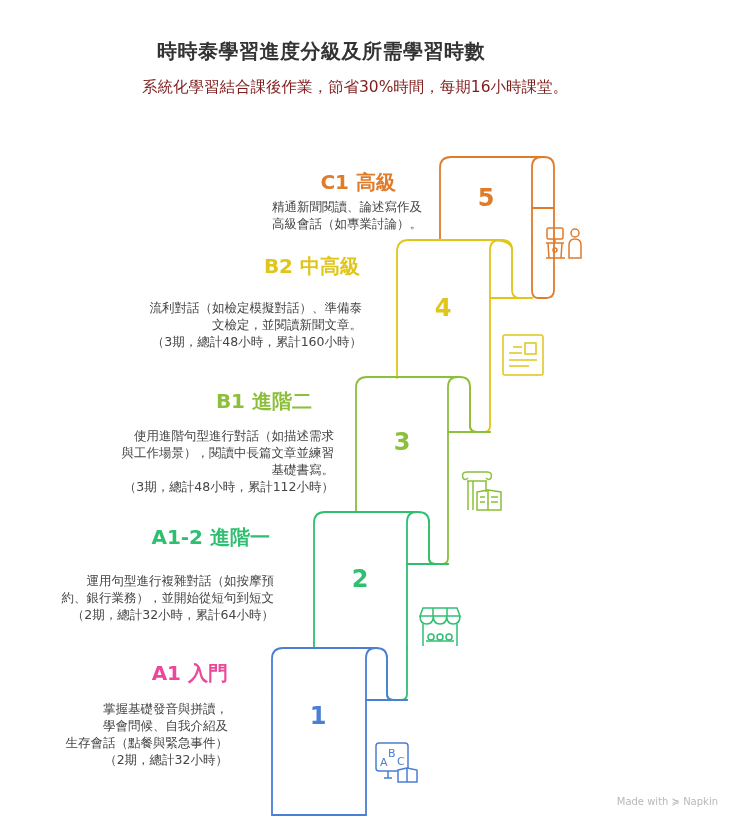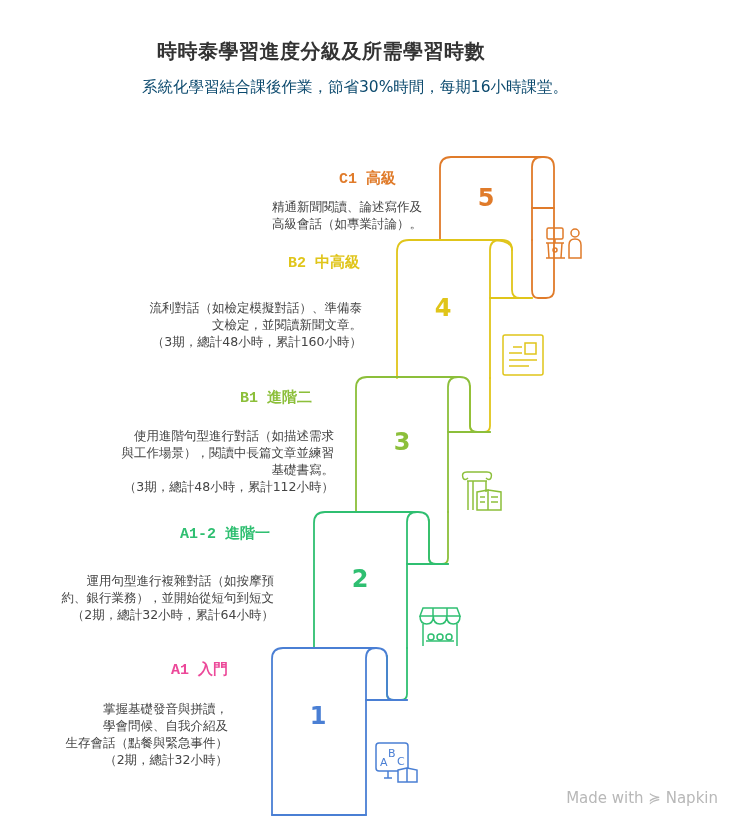--- a/index.html
+++ b/index.html
@@ -7,35 +7,35 @@
     width: 740px; height: 827px; background: #ffffff; position: relative; overflow: hidden;
     font-family: "DejaVu Sans", "Liberation Sans", sans-serif;
   }
   .title {
     position: absolute; left: 0; width: 732px; top: 38px; text-align: center;
     font-size: 20px; font-weight: bold; color: #333333; letter-spacing: 0.5px;
   }
   .title span { position: relative; left: -45px; }
   .subtitle {
     position: absolute; left: 0; width: 740px; top: 77px; text-align: center;
-    font-size: 15.5px; color: #0c4a6e;
+    font-size: 15.5px; color: #7f1d1d;
   }
   .subtitle span { position: relative; left: -15px; }
   .level-title {
-    position: absolute; font-size: 15px; font-weight: bold; text-align: center; font-family: Liberation Mono, monospace;
+    position: absolute; font-size: 20px; font-weight: bold; text-align: center;
   }
   .level-desc {
     position: absolute; font-size: 12.5px; line-height: 17px; color: #444444; text-align: right;
   }
   .step-num {
     position: absolute; font-size: 24px; font-weight: bold; text-align: center; width: 40px;
   }
   svg.diagram { position: absolute; left: 0; top: 0; }
   .watermark {
-    position: absolute; right: 22px; bottom: 20px; font-size: 15px; color: #b8b8b8;
+    position: absolute; right: 22px; bottom: 20px; font-size: 10px; color: #b8b8b8;
   }
 </style>
 </head>
 <body>
 
 <div class="title"><span>時時泰學習進度分級及所需學習時數</span></div>
 <div class="subtitle"><span>系統化學習結合課後作業，節省30%時間，每期16小時課堂。</span></div>
 
 <svg class="diagram" width="740" height="827" viewBox="0 0 740 827">
   <g fill="none" stroke-width="1.8" stroke-linejoin="round" stroke-linecap="round">

